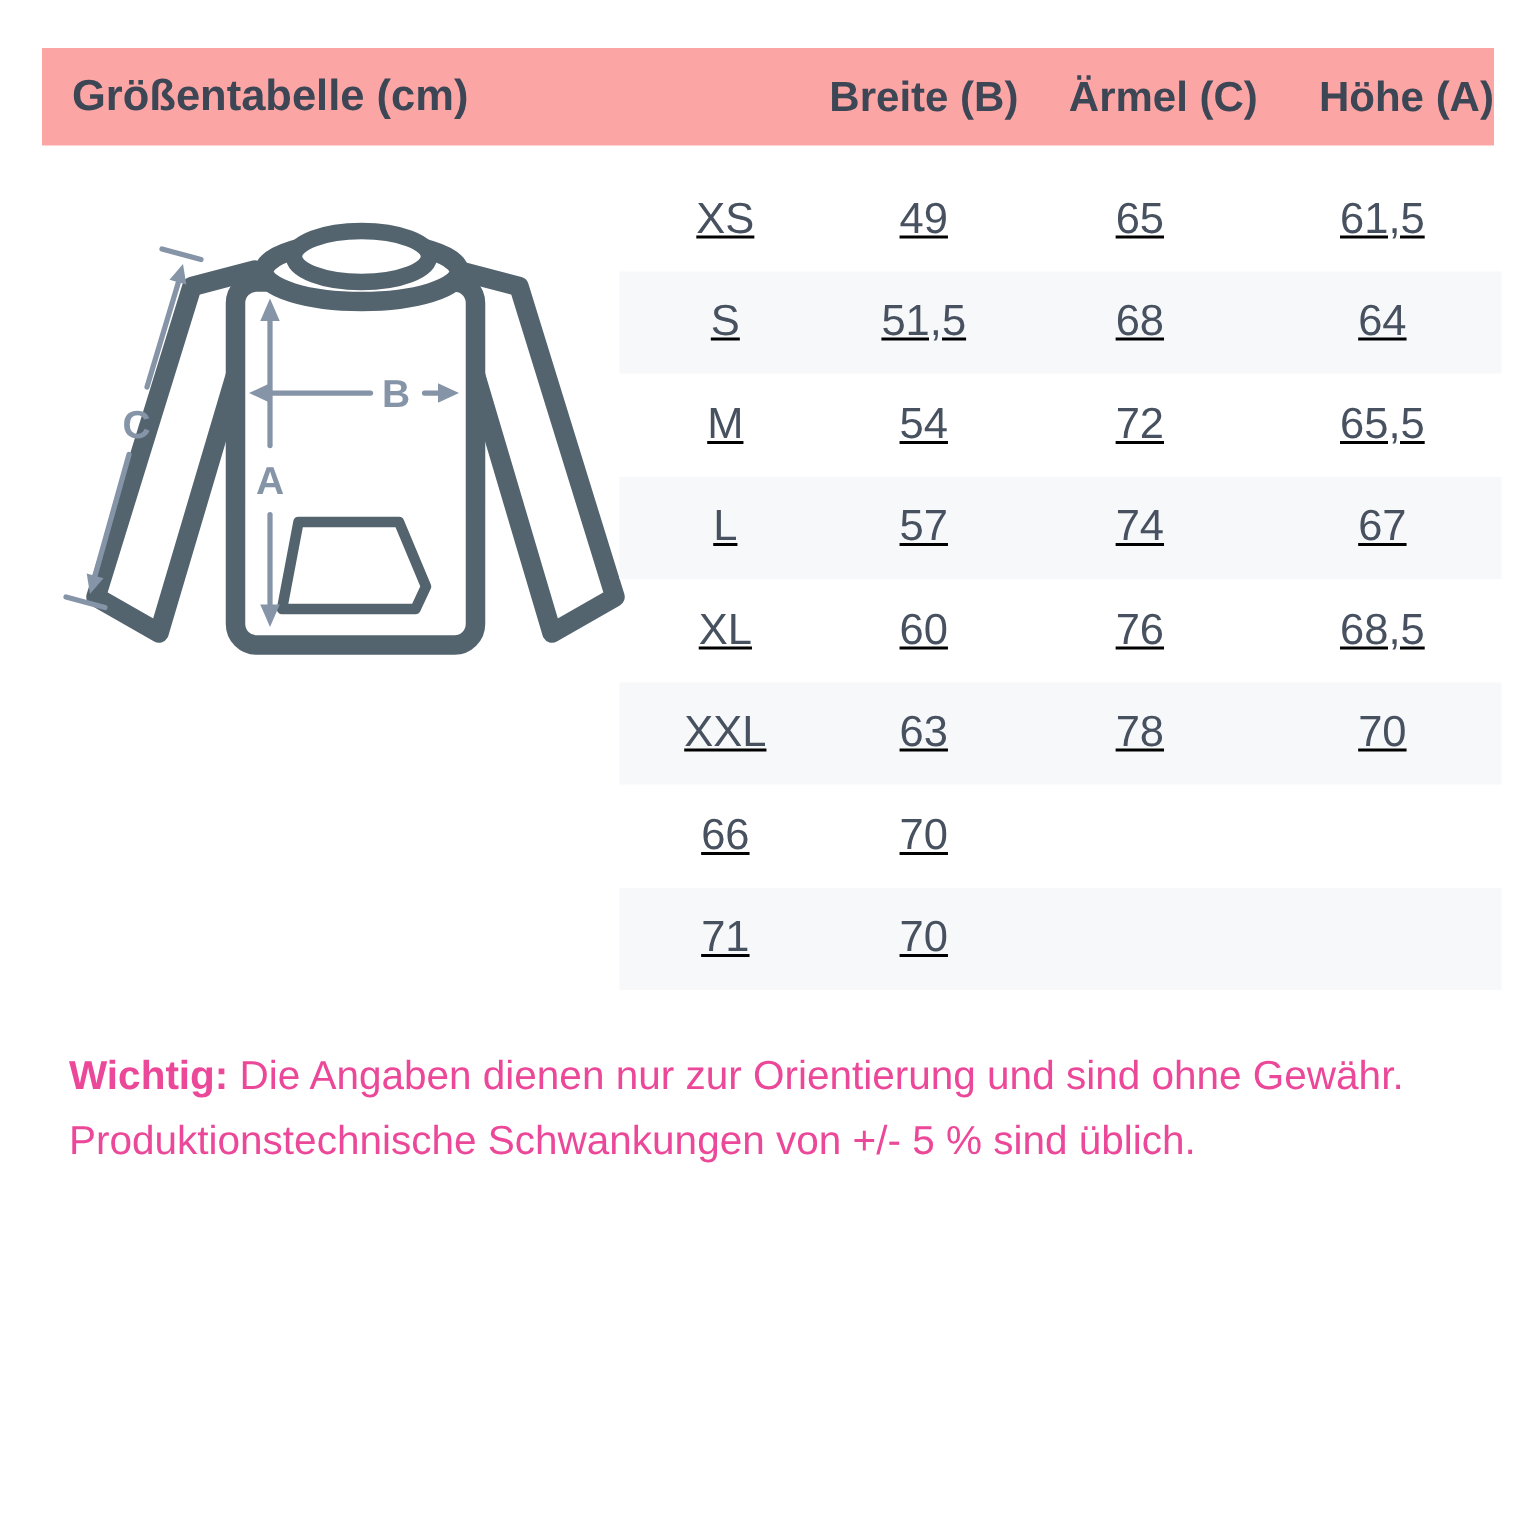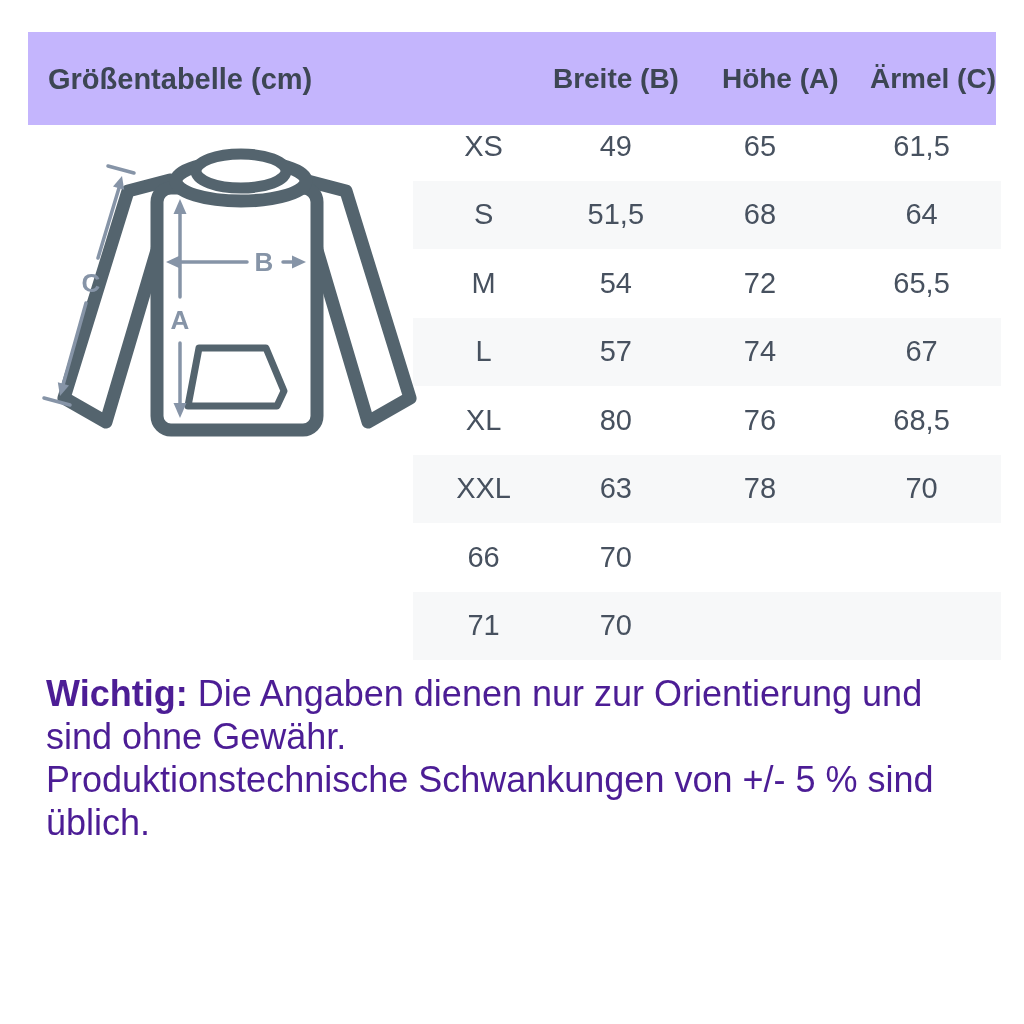--- a/index.html
+++ b/index.html
@@ -3,67 +3,68 @@
 <meta charset="utf-8">
 <style>
   html,body { margin:0; padding:0; }
   .sheet {
     position:relative; width:1024px; height:1024px;
     background:#ffffff; overflow:hidden;
     font-family:"Liberation Sans","DejaVu Sans",sans-serif;
   }
   
   .band {
-    position:absolute; left:28px; top:32px; width:968px; height:93px;
-    background:#c4b5fd;
+    position:absolute; left:28px; top:32px; width:968px; height:65px;
+    background:#fca5a5;
   }
   .band-title {
     position:absolute; left:20px; top:50%; transform:translateY(-50%);
     font-size:29px; font-weight:bold; color:#3d4654; white-space:nowrap;
   }
   .band-cols {
     position:absolute; left:385px; top:0; width:583px; height:100%;
     display:grid; grid-template-columns:24% 21% 28% 27%;
     align-items:center;
   }
   .band-col {
     text-align:right; font-size:28px; font-weight:bold; color:#3d4654;
     white-space:nowrap;
   }
   
   .table { position:absolute; left:413px; top:112px; width:588px; }
   .row {
     height:68.5px; display:grid; grid-template-columns:24% 21% 28% 27%;
     align-items:center;
+    text-decoration:underline;
   }
   .row.striped { background:#f7f8f9; }
   .cell {
     text-align:center; font-size:29px; color:#47515f; white-space:nowrap;
   }
   
   .diagram { position:absolute; left:30px; top:118px; width:390px; height:335px; }
   
   .note {
-    position:absolute; left:46px; top:672px; width:930px;
-    font-size:36px; line-height:43px; color:#4c1d95;
+    position:absolute; left:46px; top:696px; width:930px;
+    font-size:27px; line-height:43px; color:#ec4899;
   }
   .note .bold { font-weight:bold; }
 </style>
 </head>
 <body>
 
 <div class="sheet">
 
   <div class="band">
     <div class="band-title">Größentabelle (cm)</div>
     <div class="band-cols">
       <div class="band-col"></div>
       <div class="band-col">Breite (B)</div>
+      <div class="band-col">Ärmel (C)</div>
       <div class="band-col">Höhe (A)</div>
-      <div class="band-col">Ärmel (C)</div>
     </div>
   </div>
 
   <svg class="diagram" viewBox="30 118 390 335">
 
     <g stroke="#54646e" stroke-width="13" fill="#ffffff" stroke-linejoin="round" stroke-linecap="round">
       <path d="M170,180 L128,191 L64,398 L106,422 L157,250 Z"></path>
       <path d="M304,180 L346,191 L410,398 L368,422 L317,250 Z"></path>
       <rect x="157" y="188" width="160" height="242" rx="14"></rect>
       <polygon points="199,348 266,348 284,391 277,406 188,406" stroke-width="7"></polygon>
@@ -124,21 +125,21 @@
       <div class="cell">65,5</div>
     </div>
     <div class="row striped">
       <div class="cell">L</div>
       <div class="cell">57</div>
       <div class="cell">74</div>
       <div class="cell">67</div>
     </div>
     <div class="row">
       <div class="cell">XL</div>
-      <div class="cell">80</div>
+      <div class="cell">60</div>
       <div class="cell">76</div>
       <div class="cell">68,5</div>
     </div>
     <div class="row striped">
       <div class="cell">XXL</div>
       <div class="cell">63</div>
       <div class="cell">78</div>
       <div class="cell">70</div>
     </div>
     <div class="row">

